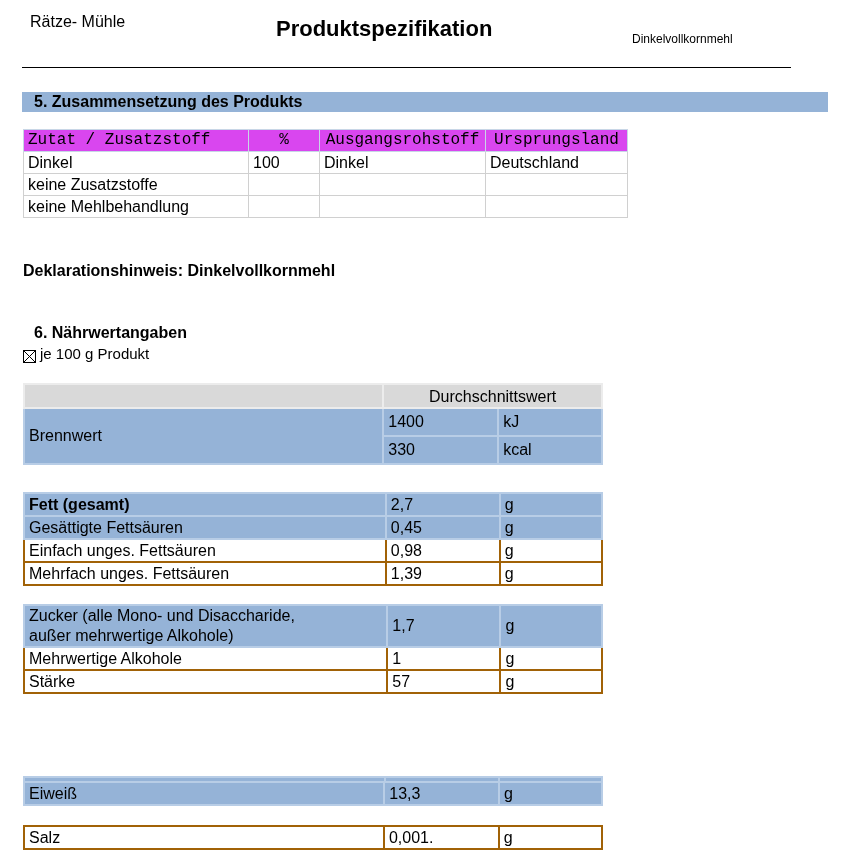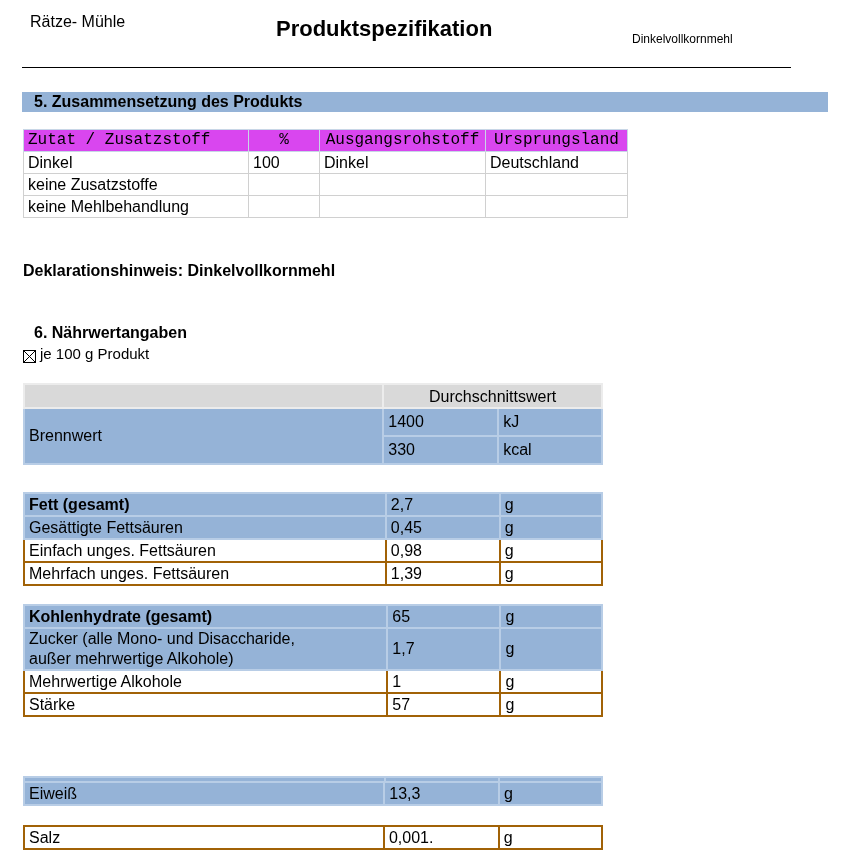--- a/index.html
+++ b/index.html
@@ -141,25 +141,20 @@
   <tr>
     <td class="lab">Mehrfach unges. Fettsäuren</td>
     <td class="val">1,39</td>
     <td class="unit">g</td>
   </tr>
 </tbody>
   </table>
 
 <table class="t-nut t-carb">
   <tbody>
-      <tr class="blue bold">
-    <td class="lab">Kohlenhydrate (gesamt)</td>
-    <td class="val">65</td>
-    <td class="unit">g</td>
-  </tr>
   <tr class="blue tall">
     <td class="lab">
       <div>Zucker (alle Mono- und Disaccharide,</div>
       <div>außer mehrwertige Alkohole)</div>
     </td>
     <td class="val">1,7</td>
     <td class="unit">g</td>
   </tr>
   <tr>
     <td class="lab">Mehrwertige Alkohole</td>

